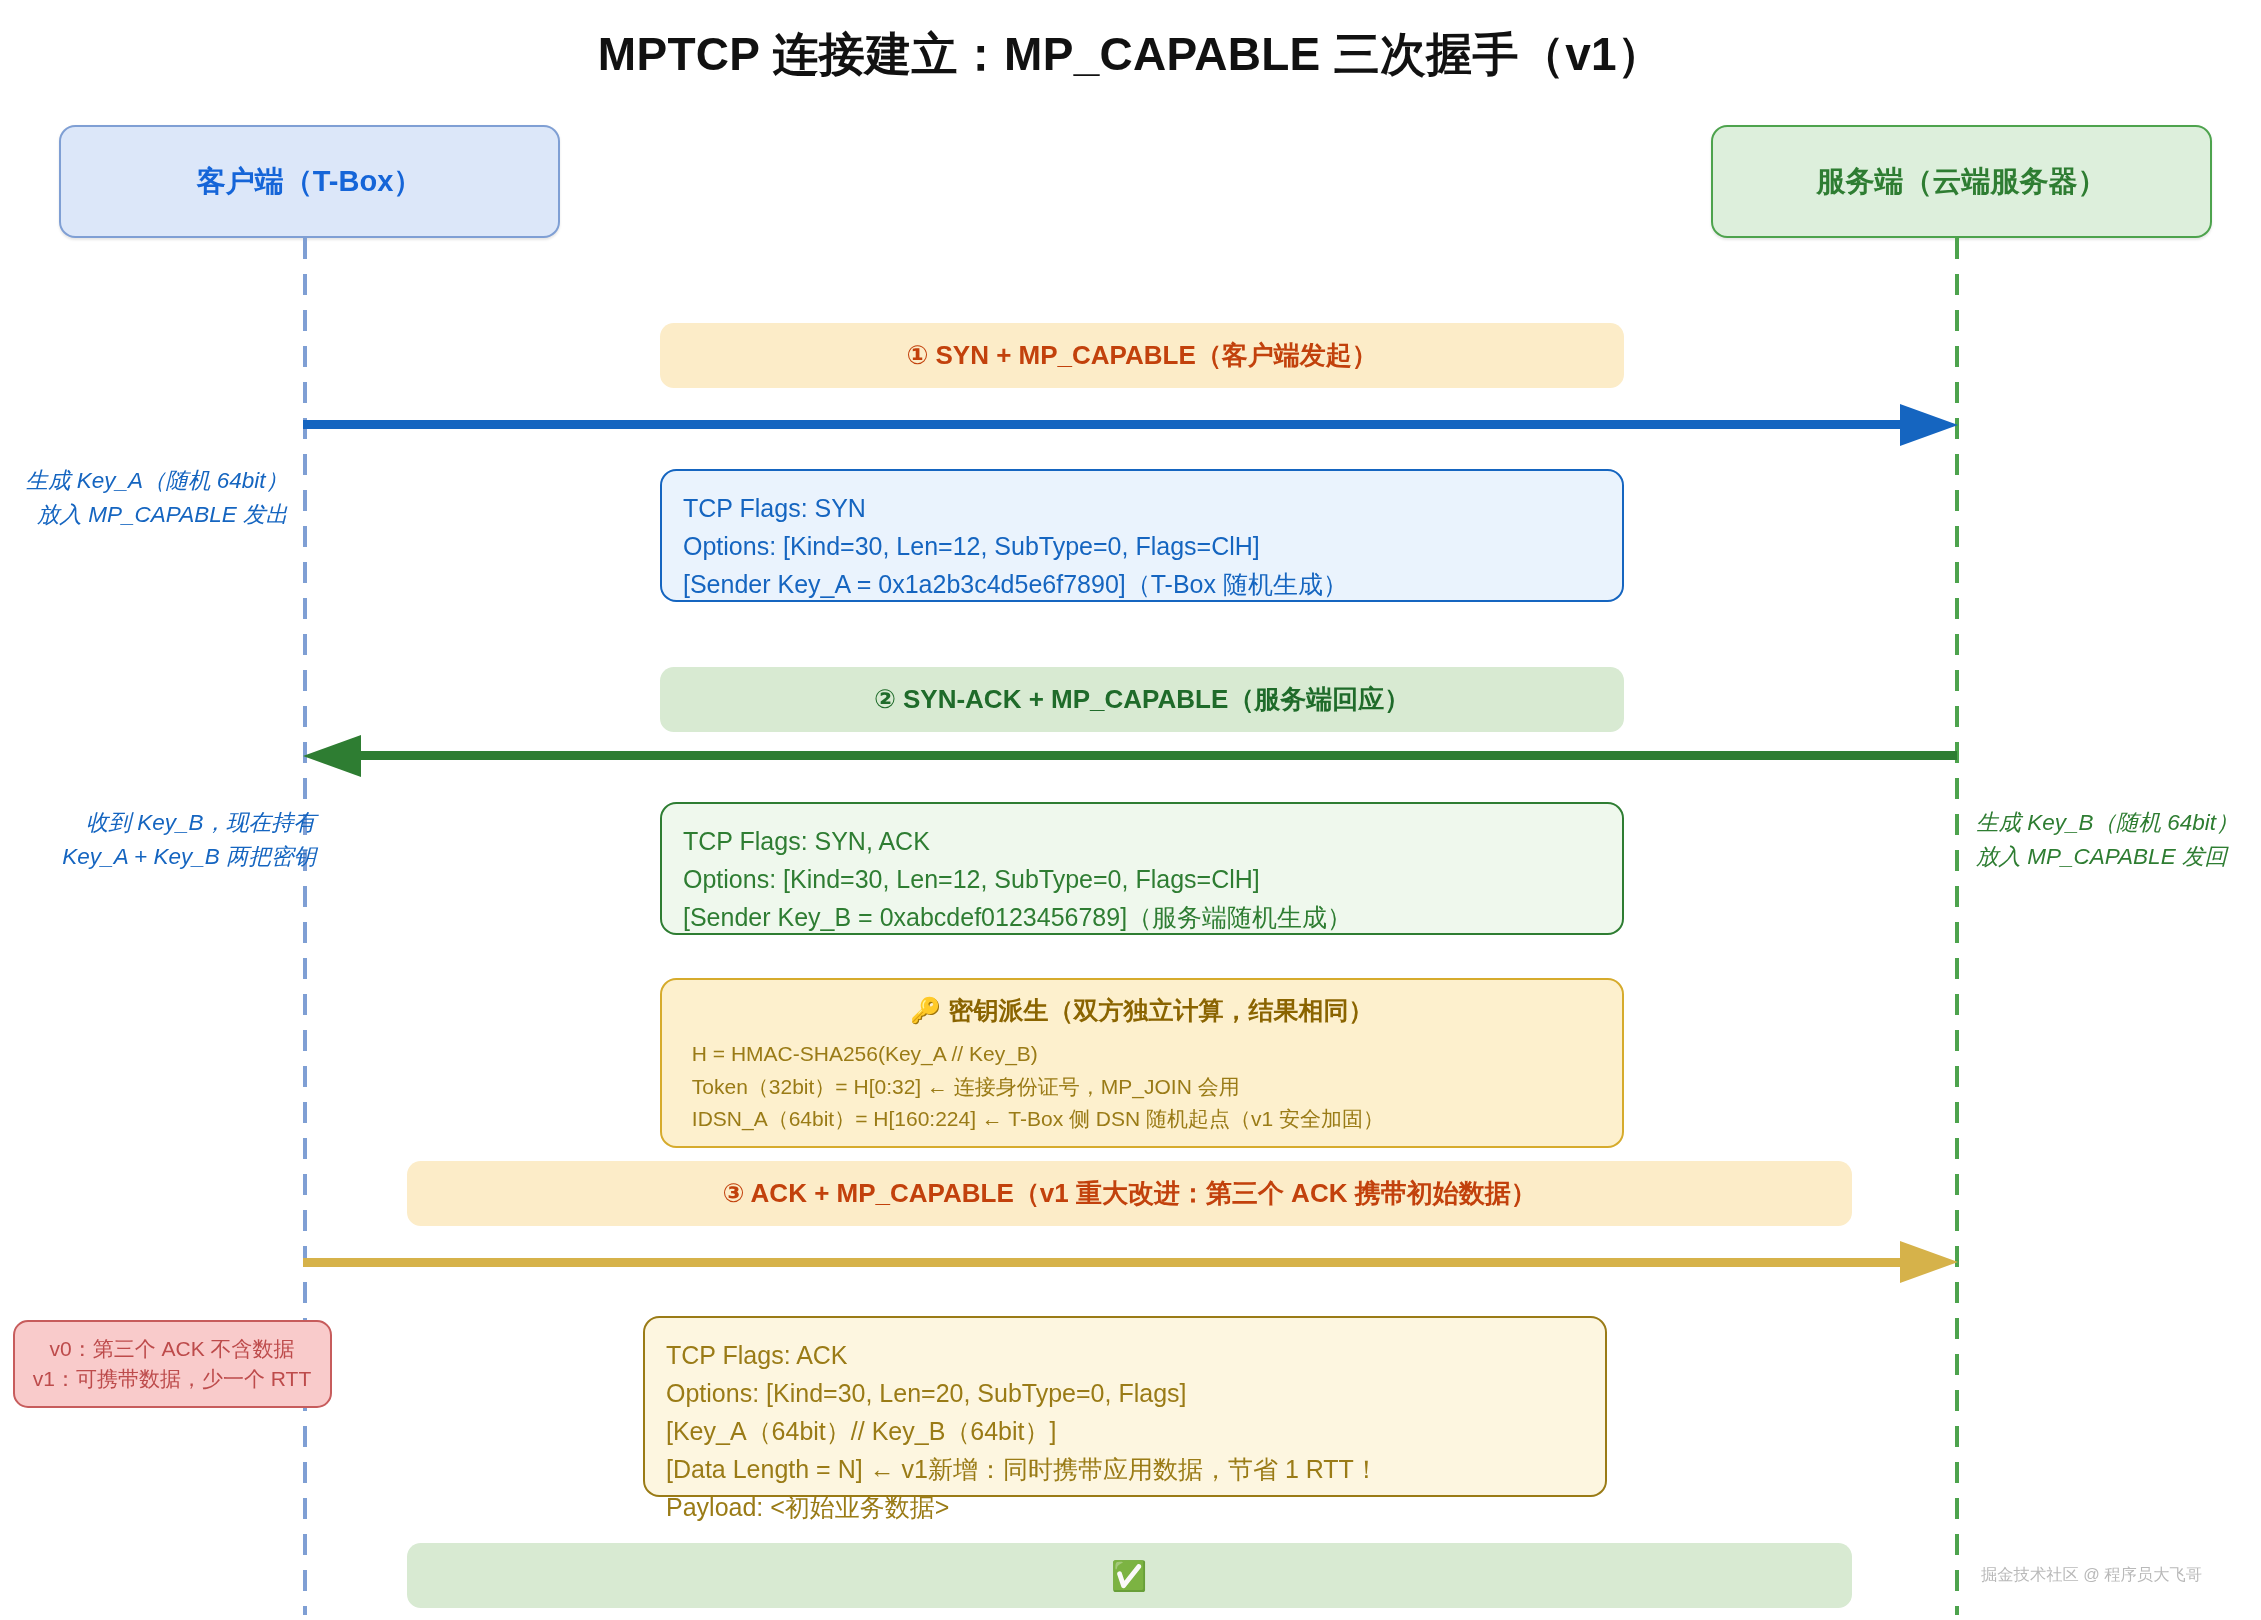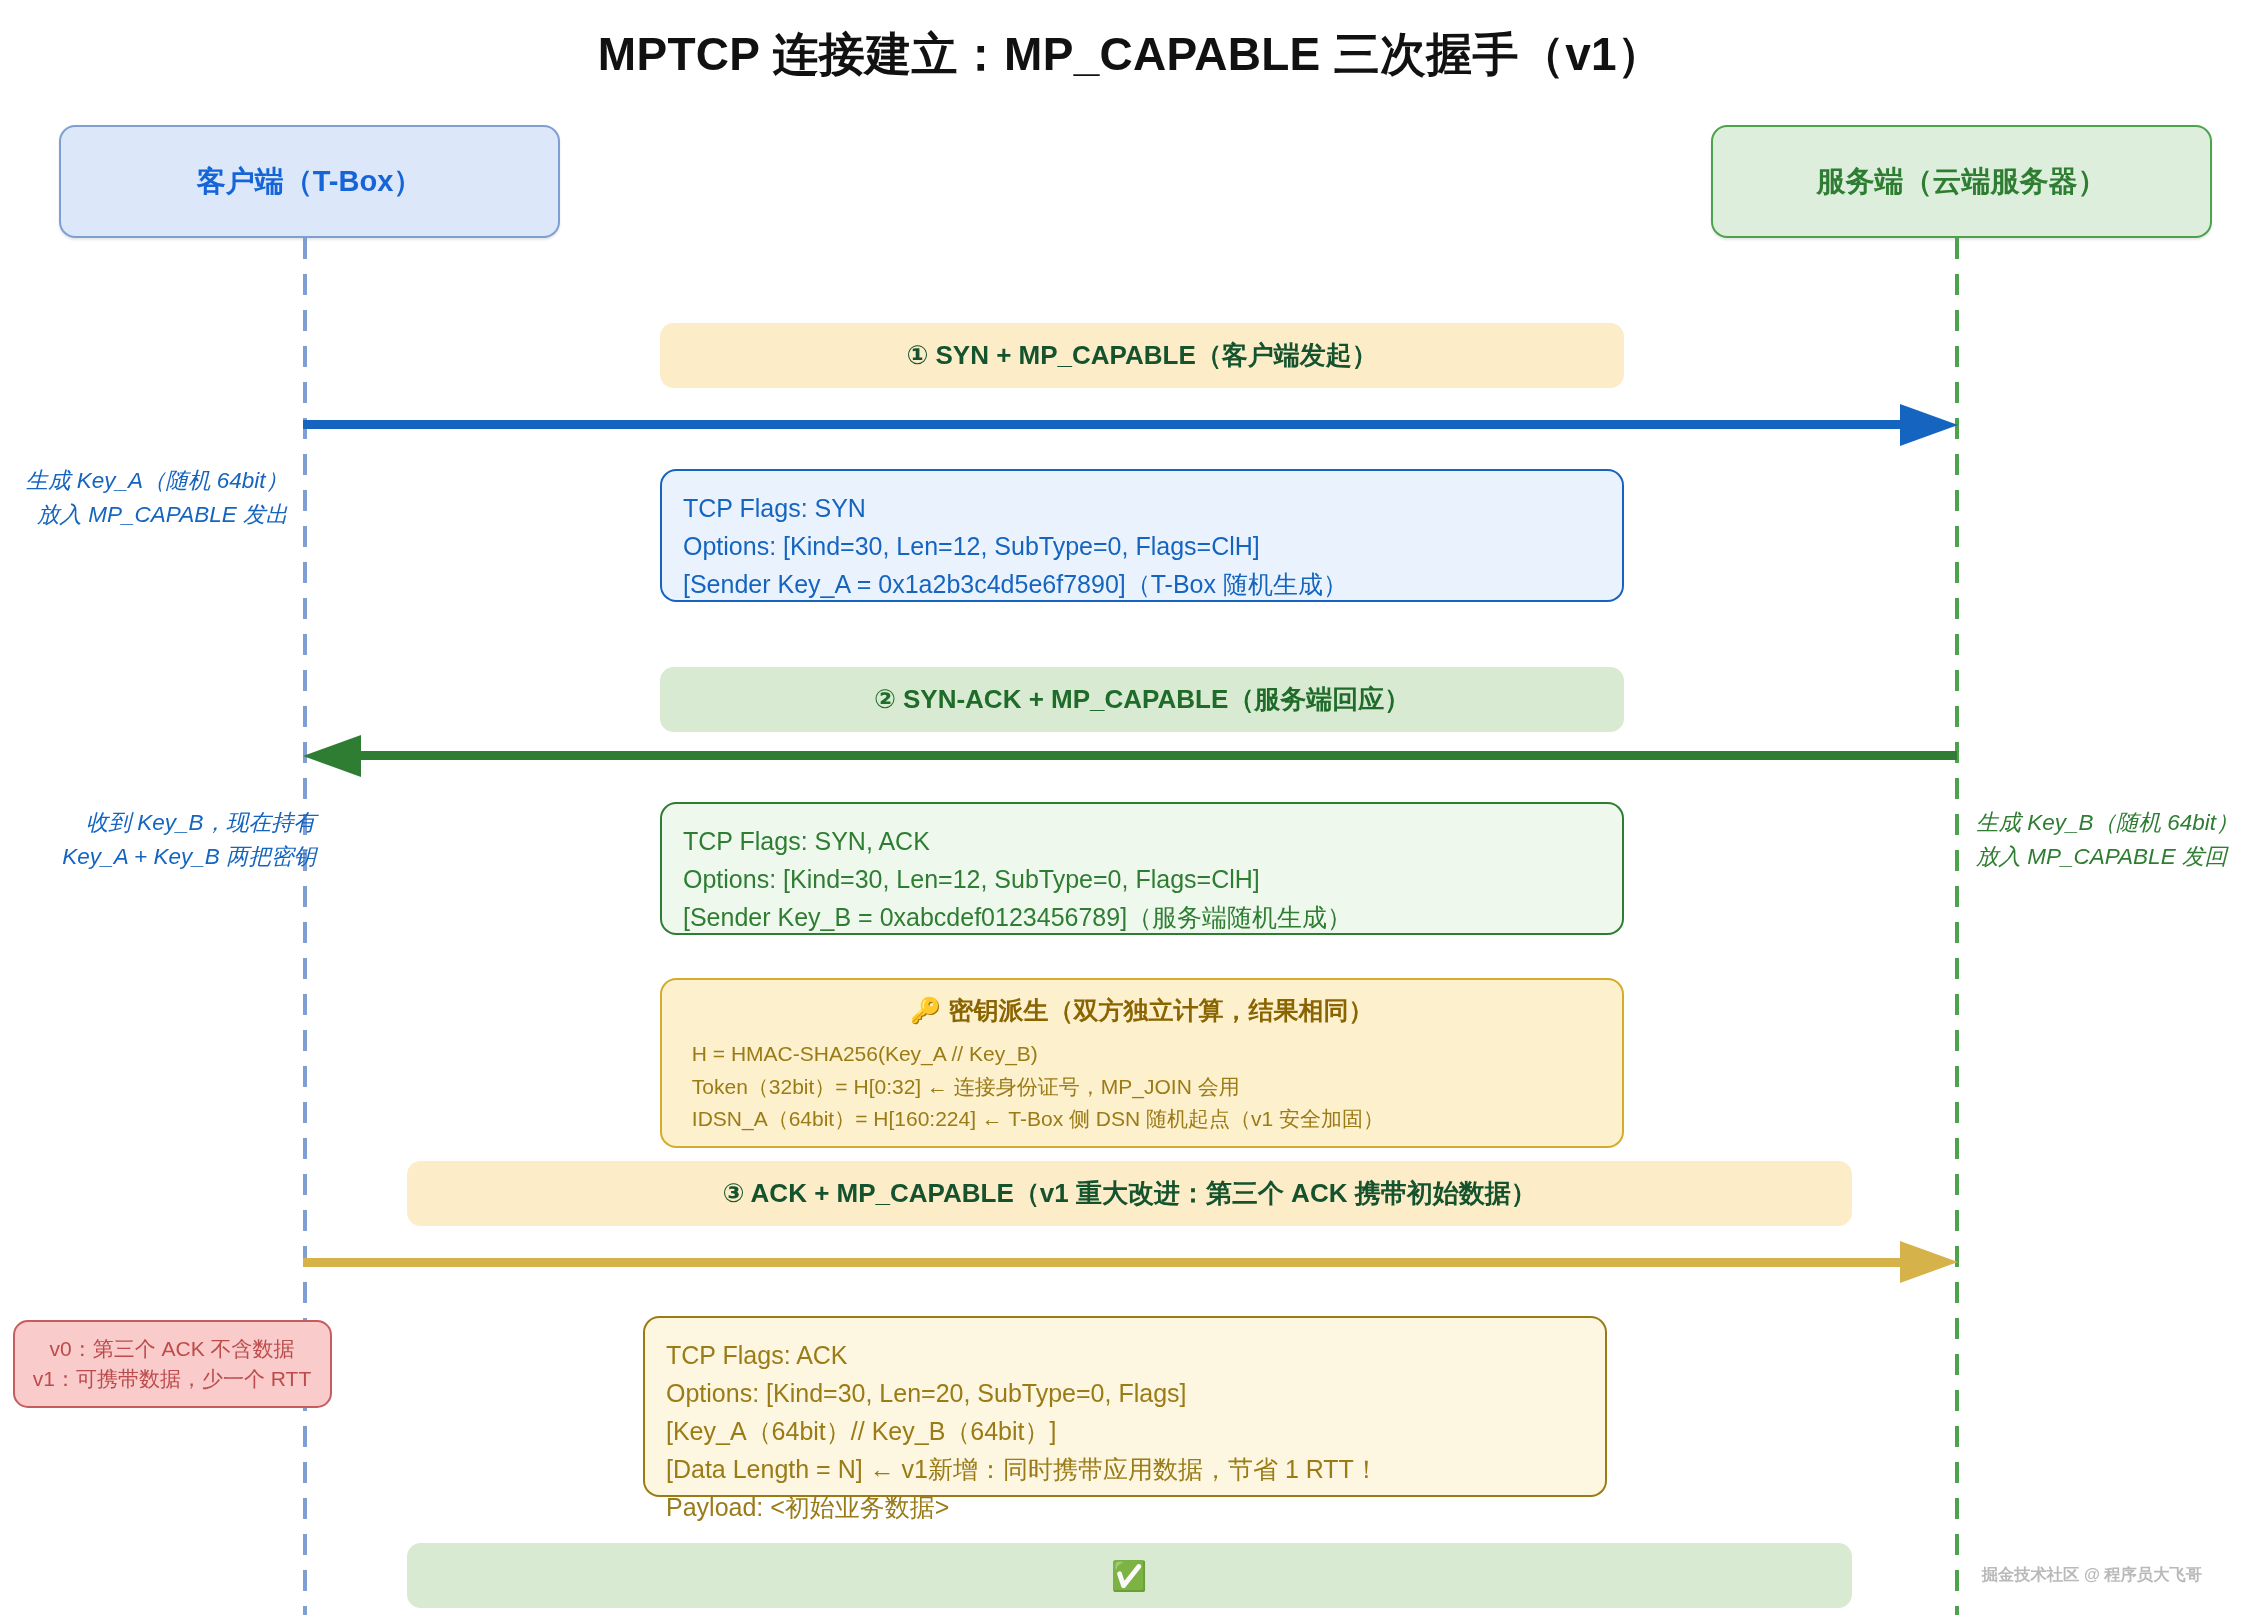--- a/index.html
+++ b/index.html
@@ -51,21 +51,21 @@
 
   
   .banner {
     position:absolute;
     border-radius:13.8px;
     display:flex; align-items:center; justify-content:center;
     font-size:26px; font-weight:bold;
     text-align:center;
     padding: 0 25px;
   }
-  .banner-yellow { background:#fcecc8; color:#14532d; }
+  .banner-yellow { background:#fcecc8; color:#c2410c; }
   .banner-green  { background:#d8ead2; color:#1f6b2a; }
 
   .banner1 { left:660px; top:323px; width:964px; height:65px; }
   .banner2 { left:660px; top:667px; width:964px; height:65px; }
   .banner3 { left:407px;  top:1161px; width:1445px; height:65px; }
   .banner4 { left:407px;  top:1543px; width:1445px; height:65px; font-size:29px; }
 
   
   .arrow-line { position:absolute; height:8.8px; }
   .arrow-head { position:absolute; width:0; height:0; }
@@ -147,21 +147,20 @@
     display:flex; flex-direction:column; align-items:center; justify-content:center;
     color:#bd4b4b; font-size:21px; line-height:1.42;
     white-space:pre-line; text-align:center;
   }
 
   
   .watermark {
     position:absolute; left:1714px; top:1564px; width:513px;
     text-align:right; font-size:16.3px; color:#b9b9b9;
     padding-right:25px;
-    font-weight:bold;
   }
   .emoji { font-family:"DejaVu Sans", sans-serif; }
 </style>
 </head>
 <body>
 
 <div class="canvas">
 
   <div class="title">MPTCP 连接建立：MP_CAPABLE 三次握手（v1）</div>
 

